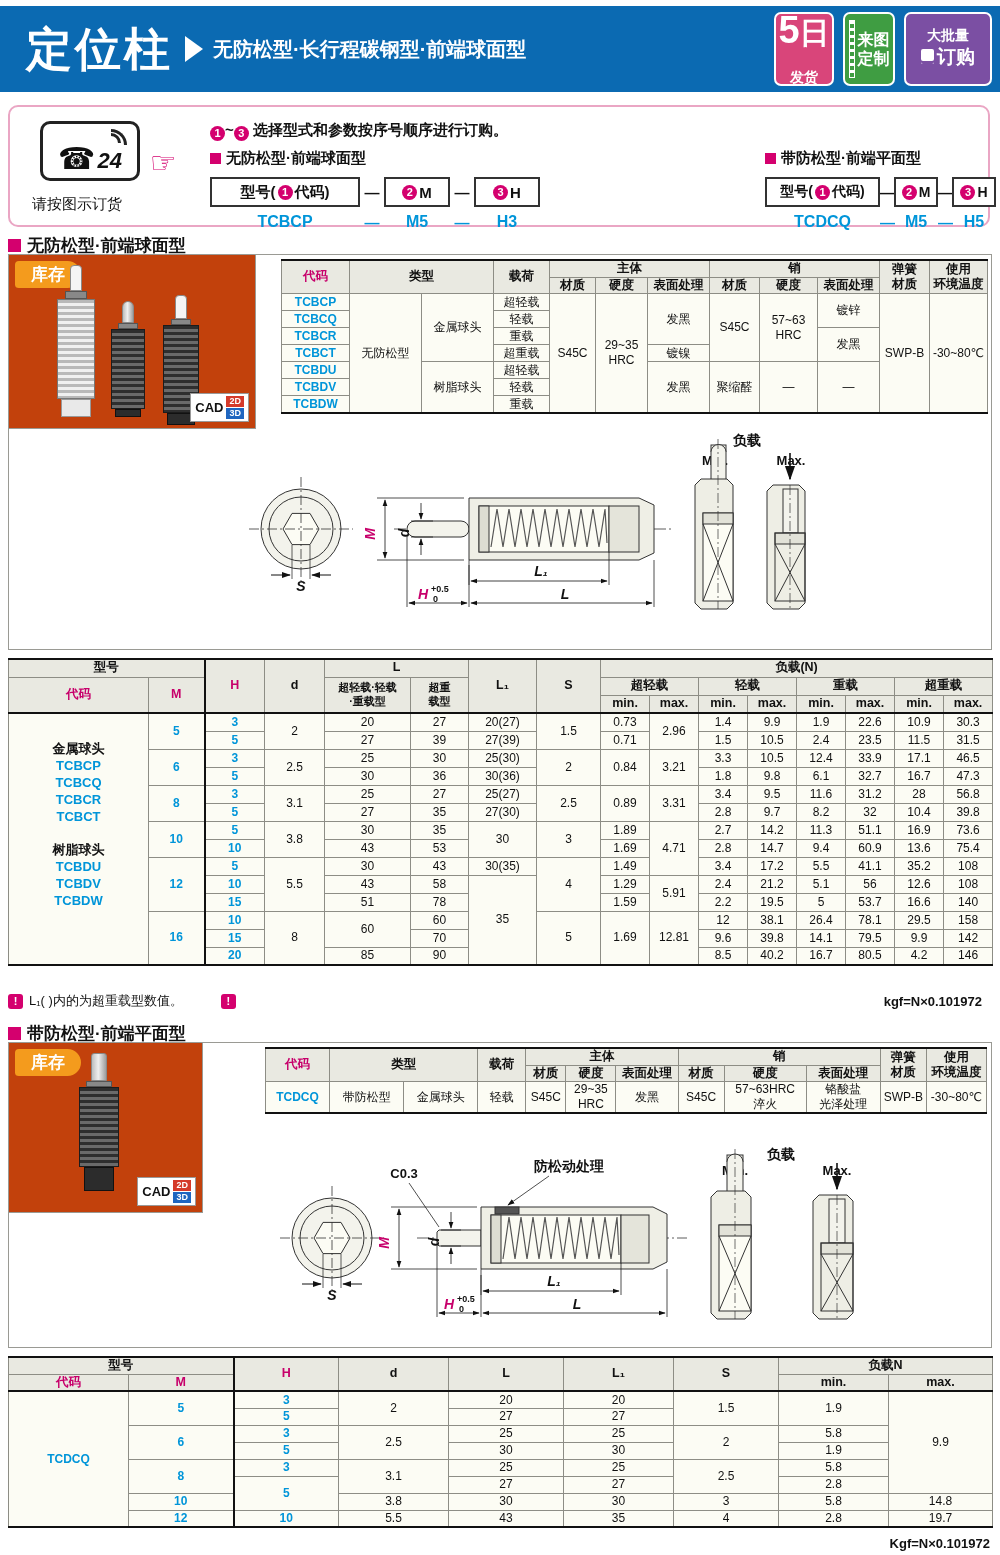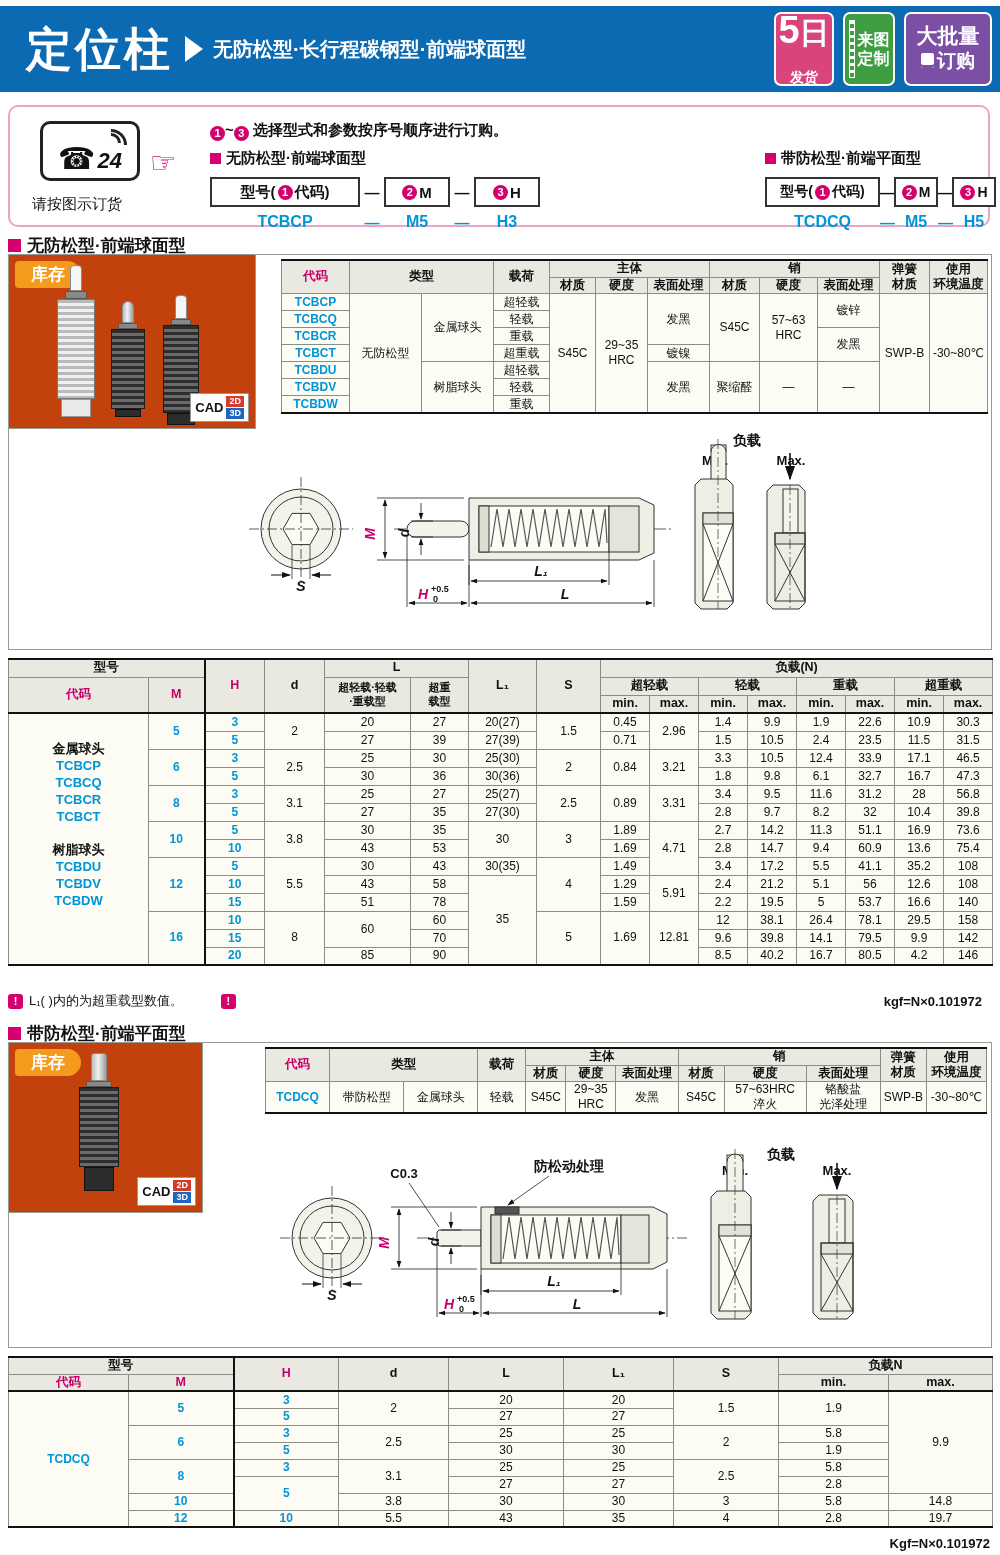--- a/index.html
+++ b/index.html
@@ -16,21 +16,21 @@
   .badges{position:absolute;right:8px;top:6px;display:flex;gap:9px;height:74px;}
   .badge{border:2px solid #fff;border-radius:7px;color:#fff;display:flex;flex-direction:column;align-items:center;justify-content:center;font-weight:bold;}
   .badge-pink{background:#d9457a;width:60px;}
   .badge-pink .b-big{font-size:30px;line-height:1;}
   .badge-pink .b-big .n5{font-size:38px;}
   .badge-pink .b-small{font-size:14px;margin-top:20px;}
   .badge-green{background:#3f9d42;width:52px;flex-direction:row;gap:3px;}
   .ruler{width:6px;height:58px;background:repeating-linear-gradient(180deg,#fff 0 3px,#3f9d42 3px 7px);border:1px solid #fff;}
   .badge-green .b-lines{font-size:16px;line-height:1.2;}
   .badge-purple{background:#7b4fa3;width:88px;}
-  .badge-purple .b1{font-size:21px;line-height:1.1;}
+  .badge-purple .b1{font-size:14px;line-height:1.1;}
   .badge-purple .b2{font-size:19px;display:flex;align-items:center;gap:3px;}
   .doc-ico{width:13px;height:15px;background:#fff;border-radius:2px;display:inline-block;box-shadow:inset 0 -3px 0 #7b4fa3, inset 0 -6px 0 #fff;}
 
   
   .order-box{position:absolute;left:8px;top:105px;width:982px;height:122px;border:2px solid #eaa6c4;border-radius:10px;background:#fff;}
   .phone-box{position:absolute;left:30px;top:14px;width:100px;height:60px;border:3px solid #222;border-radius:10px;display:flex;align-items:flex-end;justify-content:center;gap:2px;padding-bottom:4px;}
   .phone-glyph{font-size:30px;line-height:1;}
   .phone-24{font-size:22px;font-weight:bold;font-style:italic;}
   .wave{position:absolute;right:10px;top:5px;width:16px;height:16px;border:0;border-top:3px solid #222;border-right:3px solid #222;border-radius:0 16px 0 0;}
   .wave.w2{right:16px;top:9px;width:10px;height:10px;}
@@ -482,21 +482,21 @@
         </tr>
         <tr>
           <td rowspan="14" class="namecell"><div class="k">金属球头</div><div class="code">TCBCP</div><div class="code">TCBCQ</div><div class="code">TCBCR</div><div class="code">TCBCT</div><div class="k mt">树脂球头</div><div class="code">TCBDU</div><div class="code">TCBDV</div><div class="code">TCBDW</div></td>
           <td rowspan="2" class="bl">5</td>
           <td class="bl tl">3</td>
           <td rowspan="2">2</td>
           <td>20</td>
           <td>27</td>
           <td>20(27)</td>
           <td rowspan="2">1.5</td>
-          <td>0.45</td>
+          <td>0.73</td>
           <td rowspan="2">2.96</td>
           <td>1.4</td>
           <td>9.9</td>
           <td>1.9</td>
           <td>22.6</td>
           <td>10.9</td>
           <td>30.3</td>
         </tr>
         <tr>
           <td class="bl tl">5</td>

